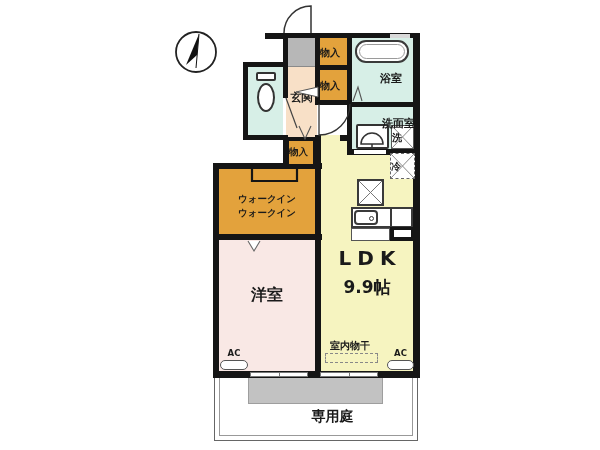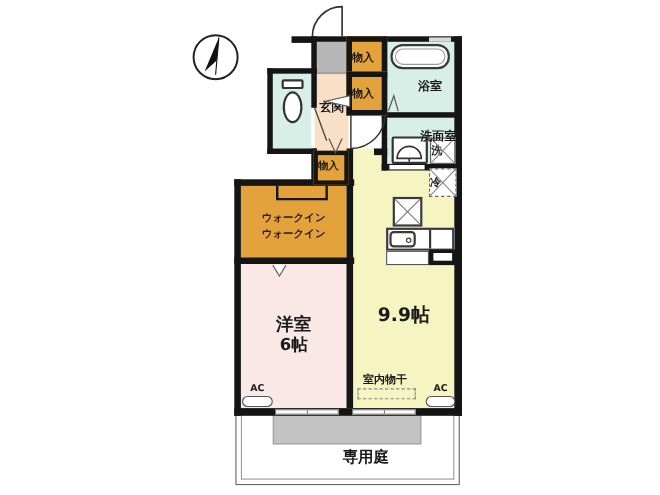--- a/index.html
+++ b/index.html
@@ -126,23 +126,23 @@
   <div style="left:325px;top:353px;width:53px;height:10px;border:1.5px dashed #888;"></div>
 
   <div style="left:220px;top:360px;width:28px;height:10px;background:#fff;border:1.5px solid #555;border-radius:5px;"></div>
   <div style="left:387px;top:360px;width:27px;height:10px;background:#fff;border:1.5px solid #555;border-radius:5px;"></div>
 
   <div class="lbl" style="left:286px;top:49px;width:31px;font-size:11px;margin-top:43px;">玄関</div>
   <div class="lbl" style="left:352px;top:73px;width:78px;font-size:11px;">浴室</div>
   <div class="lbl" style="left:352px;top:118px;width:61px;font-size:11px;padding-left:30px;">洗面室</div>
   <div class="lbl" style="left:219px;top:194px;width:96px;font-size:9.5px;">ウォークイン</div>
   <div class="lbl" style="left:219px;top:208px;width:96px;font-size:9.5px;">ウォークイン</div>
+  <div class="lbl" style="left:322px;top:247px;width:90px;font-size:20px;letter-spacing:6px;text-indent:6px;">LDK</div>
   <div class="lbl" style="left:322px;top:278px;width:90px;font-size:17px;">9.9帖</div>
   <div class="lbl" style="left:219px;top:286px;width:96px;font-size:16px;">洋室</div>
-  <div class="lbl" style="left:219px;top:305px;width:96px;font-size:15px;">6帖</div>
   <div class="lbl" style="left:320px;top:340px;width:60px;font-size:10px;">室内物干</div>
   <div class="lbl" style="left:220px;top:349px;width:28px;font-size:8.5px;">AC</div>
   <div class="lbl" style="left:387px;top:349px;width:27px;font-size:8.5px;">AC</div>
 
   <svg class="overlay" width="600" height="450" viewBox="0 0 600 450">
 
     <g>
       <path d="M 311 33 L 311 6 A 27 27 0 0 0 284 33" fill="none" stroke="#333" stroke-width="1.5"></path>
     </g>
 

